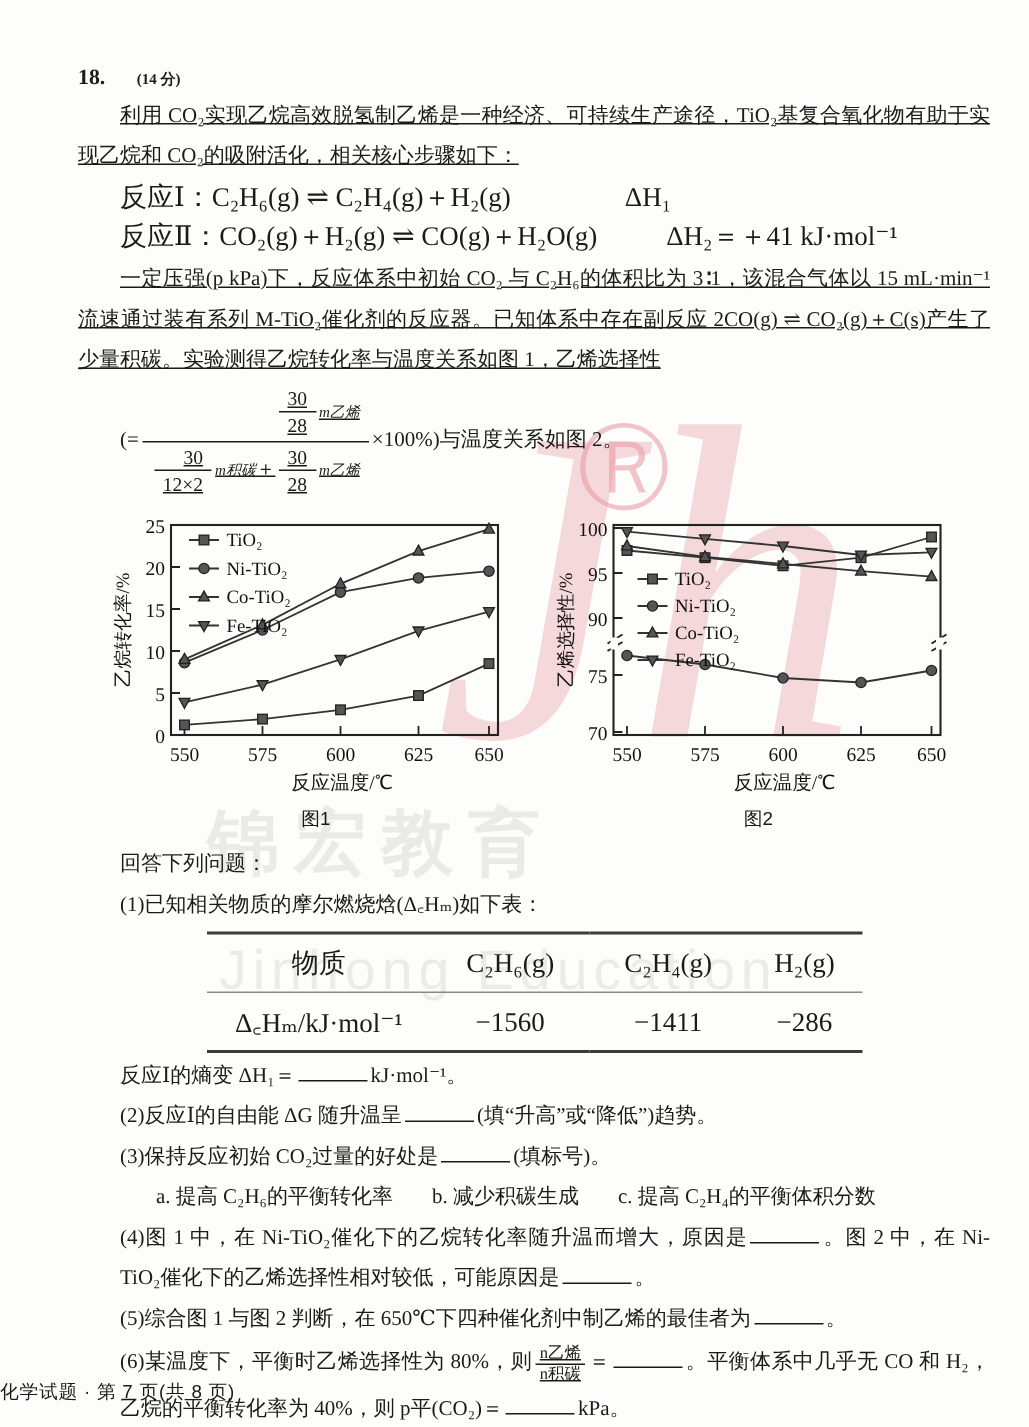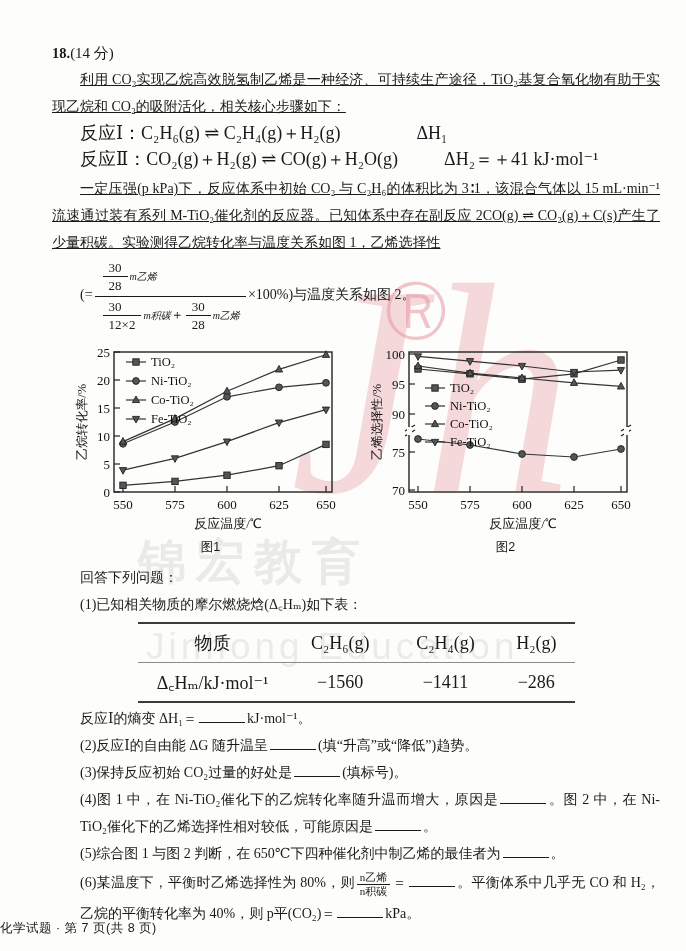--- a/index.html
+++ b/index.html
@@ -46,33 +46,33 @@
     left: 385px; top: 270px;
     font-family: "Liberation Serif", serif;
     font-size: 62px;
     color: rgba(232,150,162,0.55);
   }
 
   
   .content { position:relative; z-index:3; padding: 44px 26px 0 52px; }
 
   .qnum { font-size:14.5px; font-weight:700; }
-  .qnum .score { font-weight:400; font-size:15px; }
+  .qnum .score { font-weight:700; font-size:10px;margin-left:21px; }
 
   p.para {
     font-size: 14px;
     line-height: 27px;
     margin: 3px 0 0 0;
     text-align: justify;
   }
   p.indent { text-indent: 28px; text-decoration: underline; }
   .eqline { font-size:18px; line-height:26px; margin:0; padding-left:28px; }
   .eqline .dh { padding-left: 76px; }
   .eqline .dh2 { padding-left: 46px; }
-  .frac { display:inline-block; vertical-align:middle; text-align:left; line-height:1.18; margin:0 2px; }
+  .frac { display:inline-block; vertical-align:middle; text-align:right; line-height:1.18; margin:0 2px;text-decoration:underline; }
   .frac .num { display:block; border-bottom:1px solid #1a1a1a; padding:0 3px; }
   .frac .den { display:block; padding:0 3px; }
   .bigfrac { font-size:13px; }
   .bigfrac .num, .bigfrac .den { padding: 1px 6px; }
   .sm { font-size:10px; }
 
   .fracrow { margin: 2px 0 4px 0; padding-left: 28px; font-size:14px; }
 
   
   .charts { display:flex; gap:10px; justify-content:center; margin: 10px 0 0 0; padding-left:4px; }
@@ -375,20 +375,23 @@
     </p>
 
     <p class="para" style="padding-left:28px;margin:0;">
       <span>(2)反应Ⅰ的自由能 ΔG 随升温呈</span><span class="blank w5"></span><span>(填“升高”或“降低”)趋势。</span>
     </p>
 
     <p class="para" style="padding-left:28px;margin:0;">
       <span>(3)保持反应初始 CO₂过量的好处是</span><span class="blank w5"></span><span>(填标号)。</span>
     </p>
 
+    <p class="opts">
+      <span class="opt">a. 提高 C₂H₆的平衡转化率</span><span class="opt">b. 减少积碳生成</span><span class="opt">c. 提高 C₂H₄的平衡体积分数</span>
+    </p>
 
     <p class="para" style="padding-left:28px;margin:0;">
       <span>(4)图 1 中，在 Ni-TiO₂催化下的乙烷转化率随升温而增大，原因是</span><span class="blank w5"></span><span>。图 2 中，在 Ni-TiO₂催化下的乙烯选择性相对较低，可能原因是</span><span class="blank w5"></span><span>。</span>
     </p>
 
     <p class="para" style="padding-left:28px;margin:0;">
       <span>(5)综合图 1 与图 2 判断，在 650℃下四种催化剂中制乙烯的最佳者为</span><span class="blank w5"></span><span>。</span>
     </p>
 
     <p class="para" style="padding-left:28px;margin:0;line-height:31px;">

